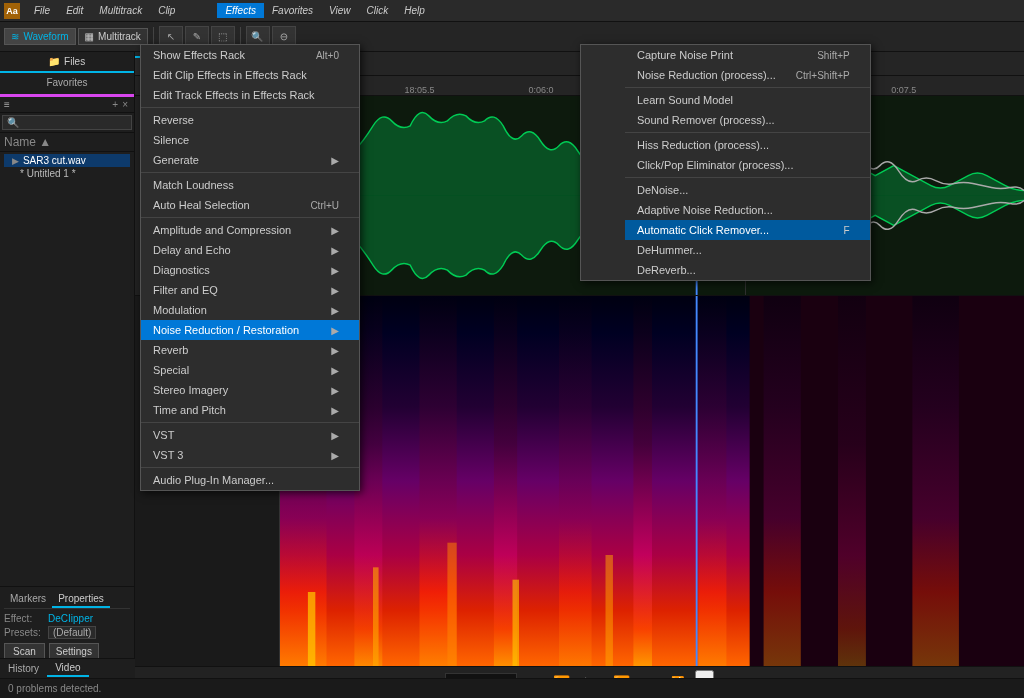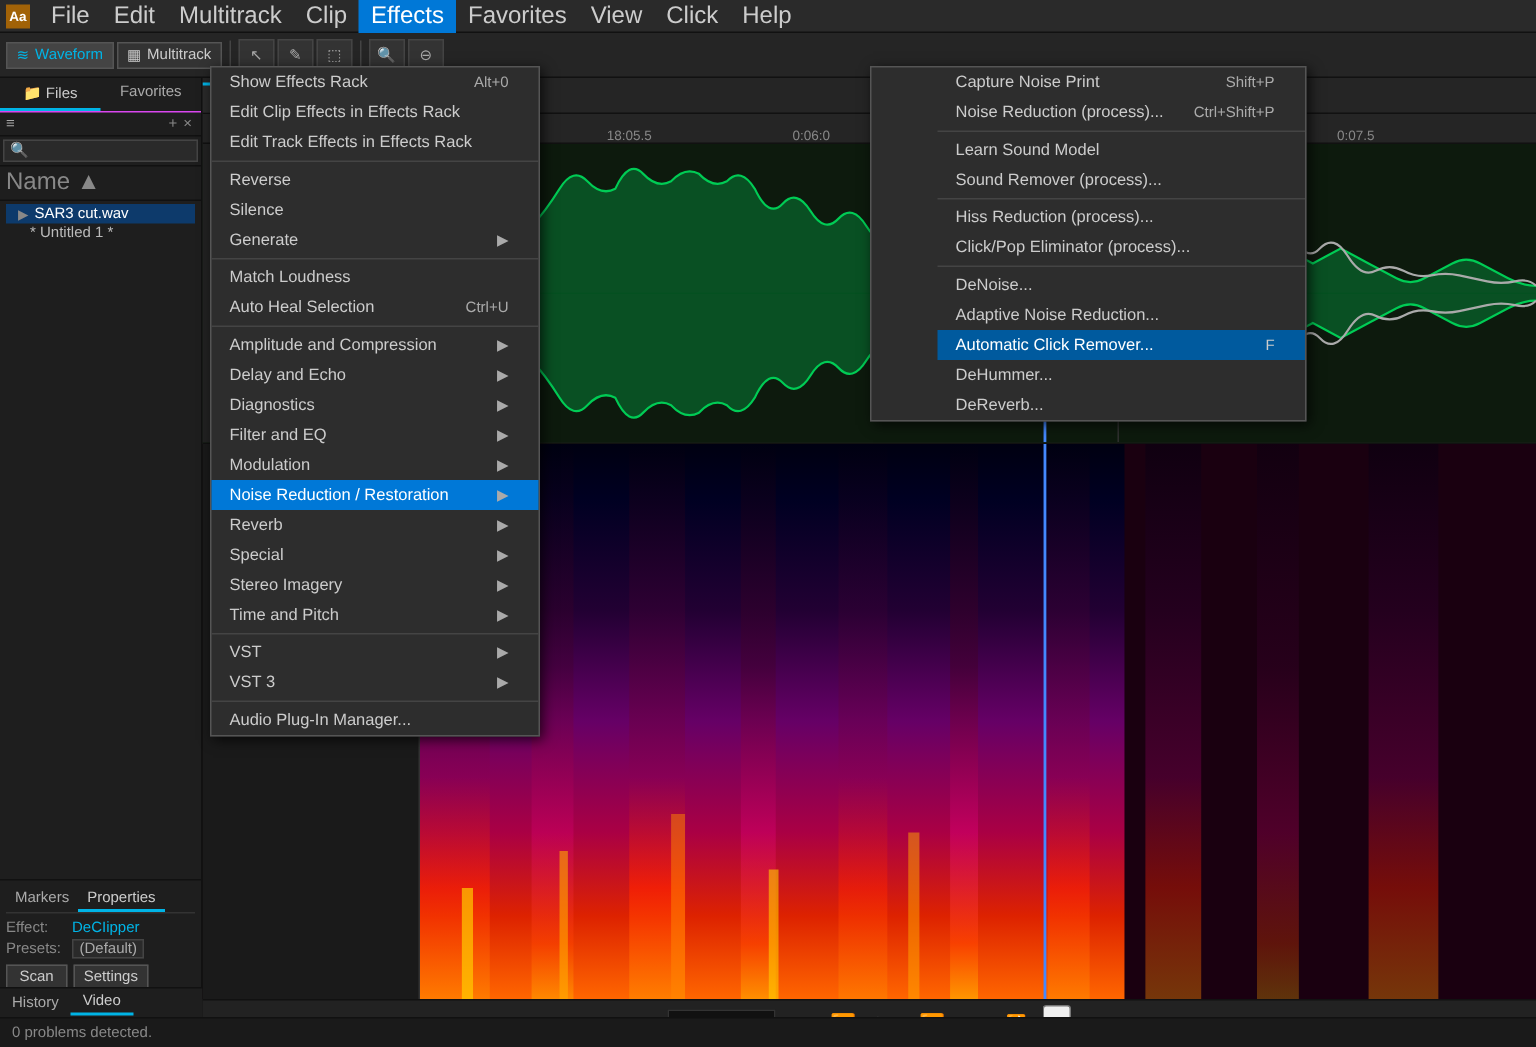--- a/index.html
+++ b/index.html
@@ -1,53 +1,53 @@
 <!DOCTYPE html>
 <html><head>
   <meta charset="utf-8">
   <style>
     * { box-sizing: border-box; margin: 0; padding: 0; }
     body { font-family: 'Segoe UI', Arial, sans-serif; font-size: 11px; background: #1a1a1a; color: #ccc; width: 1024px; height: 698px; overflow: hidden; position: relative; }
 
     
     #menu-bar { display: flex; align-items: center; background: #2a2a2a; height: 22px; padding: 0 4px; border-bottom: 1px solid #111; }
     #app-icon { width: 16px; height: 16px; background: #a16207; margin-right: 6px; font-size: 9px; display: flex; align-items: center; justify-content: center; color: white; font-weight: bold; flex-shrink: 0; }
-    .menu-item { padding: 2px 8px; cursor: pointer; color: #ccc; font-size: 16px; }
-    .menu-item:hover, .menu-item.active { background: #0078d7; color: white; }
+    .menu-item { padding: 2px 8px; cursor: pointer; color: #ccc; font-size: 10px; font-style: italic; }
+    .menu-item:hover, .menu-item.active { background: #0078d7; color: white; margin-left: 34px; }
 
     
     #toolbar { display: flex; align-items: center; background: #252525; height: 30px; border-bottom: 1px solid #111; padding: 0 4px; gap: 2px; }
     .toolbar-btn { width: 24px; height: 22px; background: #333; border: 1px solid #444; color: #aaa; cursor: pointer; display: flex; align-items: center; justify-content: center; font-size: 10px; }
     .toolbar-separator { width: 1px; height: 20px; background: #444; margin: 0 3px; }
     .toolbar-mode { padding: 2px 6px; background: #333; border: 1px solid #555; color: #ccc; font-size: 10px; display: flex; align-items: center; gap: 4px; }
     .toolbar-mode.active { background: #444; color: #00b4e6; }
 
     
     #main { display: flex; height: calc(698px - 52px); }
 
     
     #left-panel { width: 135px; background: #1e1e1e; border-right: 1px solid #111; display: flex; flex-direction: column; flex-shrink: 0; }
-    #files-tabs { display: flex; border-bottom: 1px solid #d946ef; }
+    #files-tabs { display: flex; border-bottom: 3px solid #d946ef; flex-direction: column; }
     .panel-tab { flex: 1; padding: 4px 4px; font-size: 10px; color: #aaa; cursor: pointer; text-align: center; border-bottom: 2px solid transparent; }
     .panel-tab.active { color: #ccc; border-bottom: 2px solid #00b4e6; }
 
     #files-header { display: flex; align-items: center; padding: 2px 4px; border-bottom: 1px solid #111; }
     .files-header-label { font-size: 10px; color: #aaa; flex: 1; }
     .files-header-btn { font-size: 10px; color: #888; cursor: pointer; padding: 0 2px; }
 
     #files-search { padding: 2px; border-bottom: 1px solid #111; }
     #files-search input { width: 100%; background: #2a2a2a; border: 1px solid #444; color: #ccc; font-size: 10px; padding: 1px 4px; }
 
     #file-list { flex: 1; overflow: auto; }
     .file-group { padding: 2px 4px; }
     .file-item { display: flex; align-items: center; padding: 1px 8px; font-size: 10px; color: #bbb; cursor: pointer; }
     .file-item.active { background: #0d3a6b; color: white; }
     .file-arrow { margin-right: 4px; color: #888; font-size: 9px; }
 
-    #name-col { font-size: 16px; color: #888; padding: 2px 4px; border-bottom: 1px solid #111; }
+    #name-col { font-size: 12px; color: #888; padding: 2px 4px; border-bottom: 1px solid #111; }
 
     
     #props-panel { border-top: 1px solid #111; padding: 4px; }
     #markers-props-tabs { display: flex; border-bottom: 1px solid #333; margin-bottom: 4px; }
     .mp-tab { font-size: 10px; padding: 2px 6px; color: #aaa; cursor: pointer; }
     .mp-tab.active { color: #ccc; border-bottom: 2px solid #00b4e6; }
 
     .prop-row { display: flex; align-items: center; font-size: 10px; margin-bottom: 2px; }
     .prop-label { color: #888; margin-right: 4px; width: 40px; }
     .prop-value { color: #00b4e6; cursor: pointer; }

